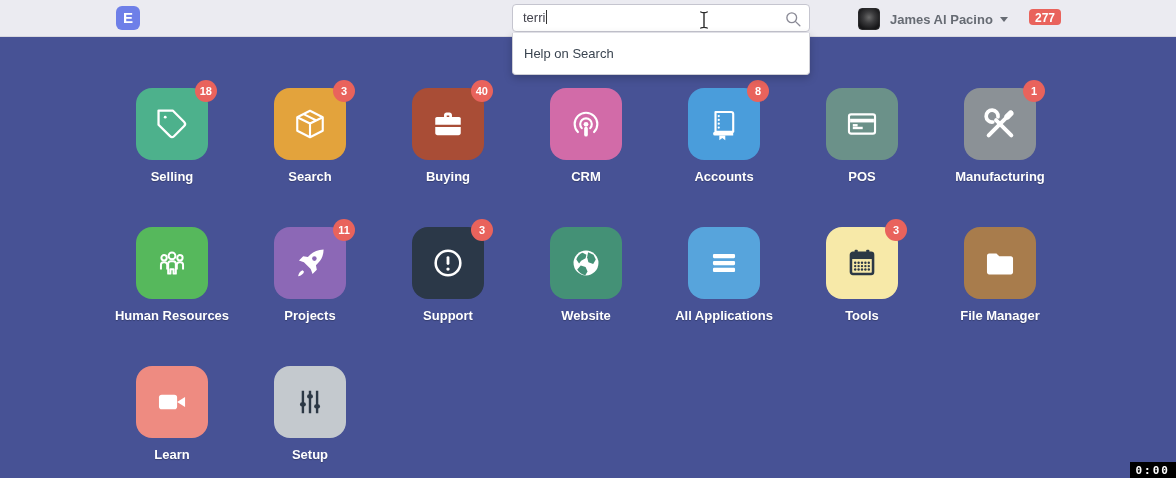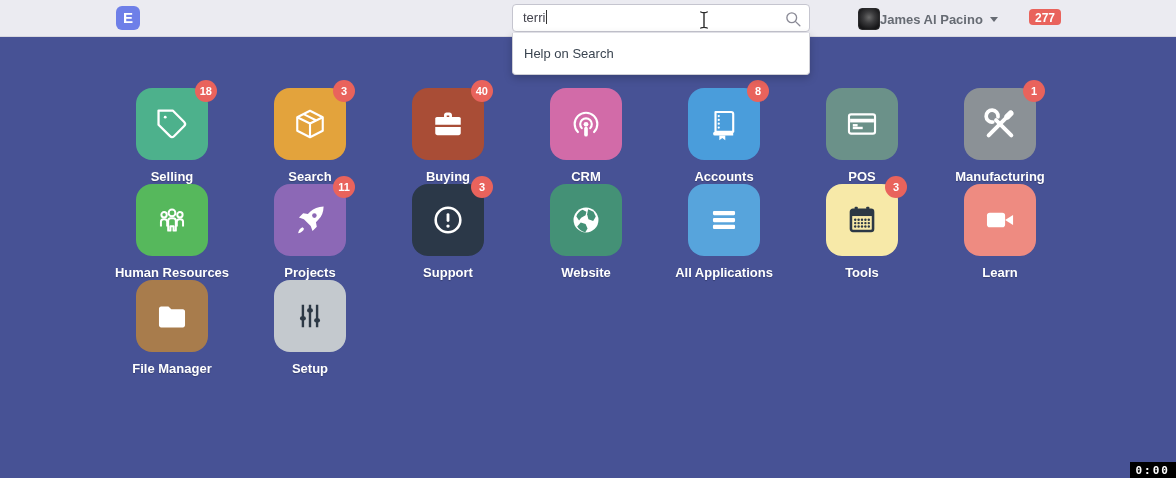--- a/index.html
+++ b/index.html
@@ -34,35 +34,35 @@
     border:1px solid #cfcfd6; border-top:none; border-radius:0 0 4px 4px;
     box-shadow:0 3px 9px rgba(0,0,0,.22);
   }
   .dropdown-item { font-size:13px; color:#3a4450; padding:13px 11px; cursor:pointer; }
   .user-block { position:absolute; left:858px; top:7px; height:24px; display:flex; align-items:center; cursor:pointer; }
   .avatar {
     width:22px; height:22px; border-radius:4px;
     background:radial-gradient(circle at 50% 42%, #6a6a6a 0%, #3a3a3c 38%, #161618 80%);
     border:1px solid #2a2a2c;
   }
-  .user-name { font-size:13px; font-weight:bold; color:#666b73; }
+  .user-name { margin-left:10px; font-size:13px; font-weight:bold; color:#666b73; }
   .user-caret {
     margin-left:7px; width:0; height:0;
     border-left:4px solid transparent; border-right:4px solid transparent;
     border-top:5px solid #666b73;
   }
   .notif-badge {
     position:absolute; left:1029px; top:9px; height:16px;
     background:#e9635c; color:#fff; font-size:12px; font-weight:bold;
     line-height:19px; padding:0 6px; border-radius:4px; cursor:pointer;
   }
   
   .grid {
     position:absolute; left:103px; top:88px;
-    display:grid; grid-template-columns:repeat(7,138px); 
+    display:grid; grid-template-columns:repeat(7,138px); row-gap:43px;
     justify-items:center;
   }
   .app-cell { display:flex; flex-direction:column; align-items:center; cursor:pointer; }
   .tile {
     position:relative; width:72px; height:72px; border-radius:16px;
     display:flex; align-items:center; justify-content:center; color:#fff;
   }
   .tile svg { display:block; }
   .app-badge {
     position:absolute; top:-8px; right:-9px; min-width:22px; height:22px;
@@ -309,41 +309,41 @@
               <circle cx="14.4" cy="16.6" r=".85"></circle>
               <circle cx="16.8" cy="16.6" r=".85"></circle>
             </g>
           </svg>
         </span>
       <div class="app-badge" style="background: rgb(233, 99, 92);">3</div>
     </div>
     <div class="app-label">Tools</div>
   </div>
     <div class="app-cell">
+    <div class="tile" style="background: rgb(168, 124, 76); color: rgb(255, 255, 255); --tile: #a87c4c;">
+      <span class="icon">
+          <svg viewBox="0 0 24 24" width="34" height="34">
+            <path d="M2.8 18.6V6.8c0-.8.7-1.5 1.5-1.5h5.2l2 2h8.2c.8 0 1.5.7 1.5 1.5v9.8c0 .8-.7 1.5-1.5 1.5H4.3c-.8 0-1.5-.7-1.5-1.5z" fill="currentColor"></path>
+          </svg>
+        </span>
+
+    </div>
+    <div class="app-label">File Manager</div>
+  </div>
+    <div class="app-cell">
     <div class="tile" style="background: rgb(238, 139, 129); color: rgb(255, 255, 255); --tile: #ee8b81;">
       <span class="icon">
           <svg viewBox="0 0 24 24" width="34" height="34" fill="currentColor">
             <rect x="2.8" y="6.8" width="12.8" height="10.4" rx="2"></rect>
             <path d="M15.6 12l5.6-3.6v7.2z"></path>
           </svg>
         </span>
 
     </div>
     <div class="app-label">Learn</div>
-  </div>
-    <div class="app-cell">
-    <div class="tile" style="background: rgb(168, 124, 76); color: rgb(255, 255, 255); --tile: #a87c4c;">
-      <span class="icon">
-          <svg viewBox="0 0 24 24" width="34" height="34">
-            <path d="M2.8 18.6V6.8c0-.8.7-1.5 1.5-1.5h5.2l2 2h8.2c.8 0 1.5.7 1.5 1.5v9.8c0 .8-.7 1.5-1.5 1.5H4.3c-.8 0-1.5-.7-1.5-1.5z" fill="currentColor"></path>
-          </svg>
-        </span>
-
-    </div>
-    <div class="app-label">File Manager</div>
   </div>
     <div class="app-cell">
     <div class="tile" style="background: rgb(196, 201, 206); color: rgb(44, 56, 69); --tile: #c4c9ce;">
       <span class="icon">
           <svg viewBox="0 0 24 24" width="34" height="34">
             <path d="M7 4v16M12 4v16M17 4v16" stroke="currentColor" stroke-width="1.7" fill="none"></path>
             <rect x="4.9" y="12.2" width="4.2" height="3" rx="1.5" fill="currentColor"></rect>
             <rect x="9.9" y="6.6" width="4.2" height="3" rx="1.5" fill="currentColor"></rect>
             <rect x="14.9" y="13.6" width="4.2" height="3" rx="1.5" fill="currentColor"></rect>
           </svg>

